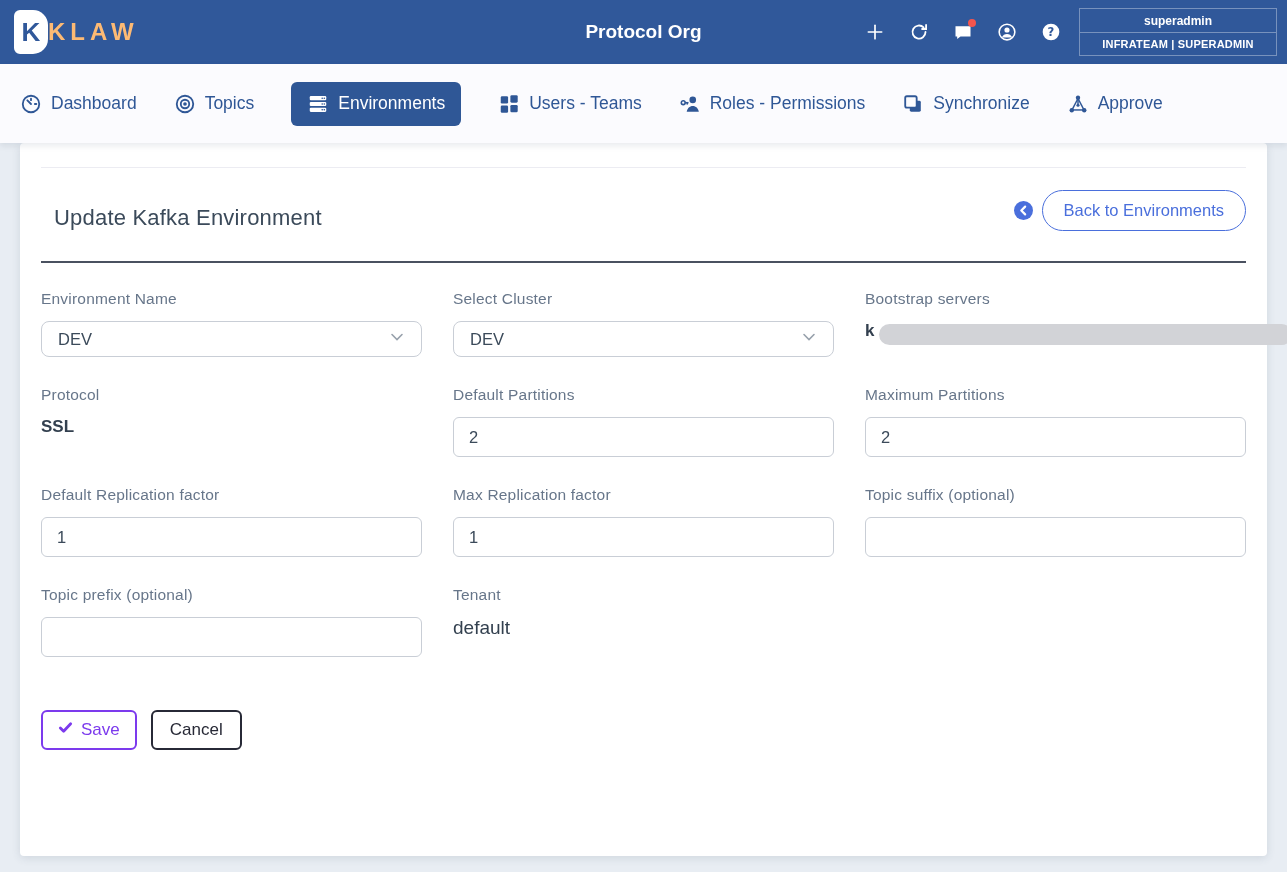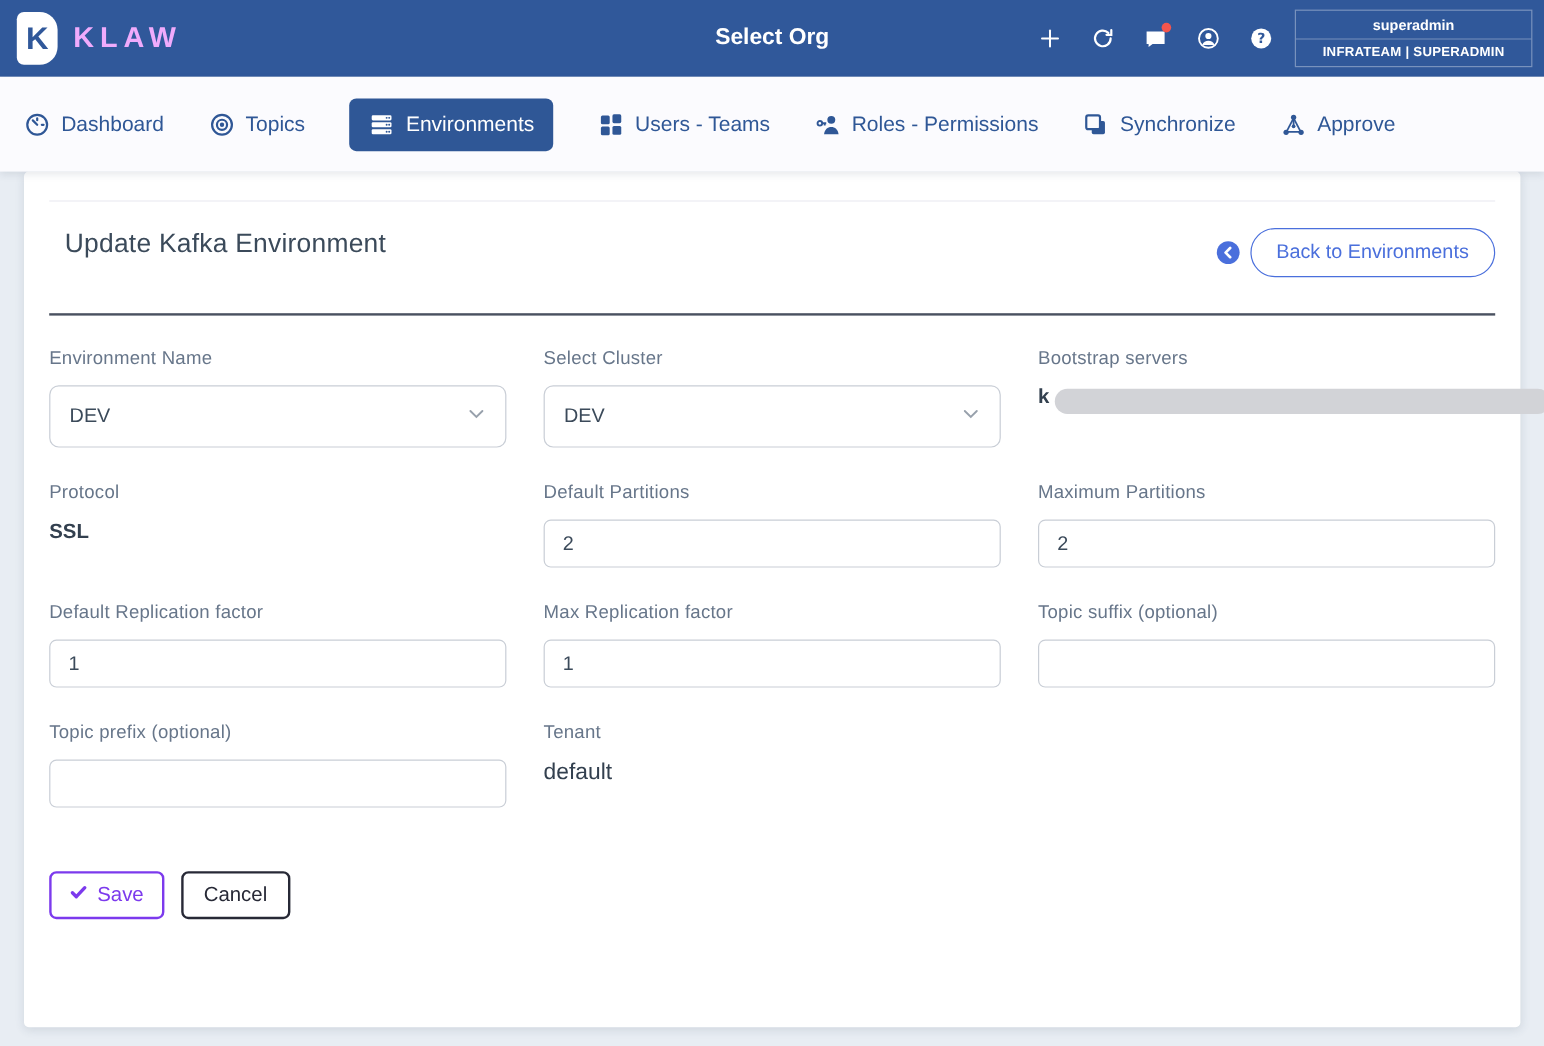--- a/index.html
+++ b/index.html
@@ -23,25 +23,24 @@
     box-shadow: 0 2px 4px rgba(0,0,0,.15);
   }
   .logo-mark {
     width: 34px; height: 44px;
     background: #fff;
     border-radius: 6px 15px 15px 6px;
     display: flex; align-items: center; justify-content: center;
     color: #30589a; font-weight: bold; font-size: 26px;
   }
   .brand {
-    margin-left: 13px;
     font-size: 24px;
     font-weight: 600;
     letter-spacing: 5px;
-    color: #f0abfc;
+    color: #fdba74;
   }
   .org-title {
     position: absolute;
     left: 50%; top: 50%;
     transform: translate(-50%,-50%);
     font-size: 19px;
     font-weight: bold;
   }
   .topbar-icons {
     margin-left: auto;
@@ -121,21 +120,21 @@
     background: #fff;
     border-radius: 4px;
     box-shadow: 0 2px 8px rgba(60,75,100,.14);
     min-height: 713px;
     padding: 24px 21px 34px;
   }
   .card-topline { height: 1px; background: #ececf2; }
   .card-header {
     display: flex;
     justify-content: space-between;
-    align-items: flex-start;
+    align-items: flex-end;
     padding: 22px 0 30px;
   }
   .page-title {
     font-size: 22px;
     color: #3b4a5a;
     font-weight: 500;
     padding-left: 13px;
     letter-spacing: .2px;
   }
   .back-wrap { display: flex; align-items: center; gap: 9px; }
@@ -166,21 +165,21 @@
     padding: 0 0 0 0;
   }
   .field { margin-bottom: 29px; }
   .field-label {
     font-size: 15.5px;
     color: #67768a;
     margin-bottom: 13px;
     letter-spacing: .2px;
   }
   .select-box {
-    height: 52px;
+    height: 36px;
     border: 1px solid #c9ced6;
     border-radius: 8px;
     display: flex;
     align-items: center;
     justify-content: space-between;
     padding: 0 16px;
     font-size: 16.5px;
     color: #3b4a5a;
     background: #fff;
     cursor: pointer;
@@ -245,21 +244,21 @@
     cursor: pointer;
   }
 </style>
 </head>
 <body>
 
 <header class="topbar">
   <div class="logo-mark">K</div>
   <div class="brand">KLAW</div>
 
-  <div class="org-title">Select Org</div>
+  <div class="org-title">Protocol Org</div>
 
   <div class="topbar-icons">
     <div class="tb-icon">
       <svg viewBox="0 0 24 24" fill="none" stroke="#fff" stroke-width="2" stroke-linecap="round">
         <line x1="12" y1="4" x2="12" y2="20"></line>
           <line x1="4" y1="12" x2="20" y2="12"></line>
       </svg>
     </div>
     <div class="tb-icon">
       <svg viewBox="0 0 24 24" fill="none" stroke="#fff" stroke-width="2.2" stroke-linecap="round">

